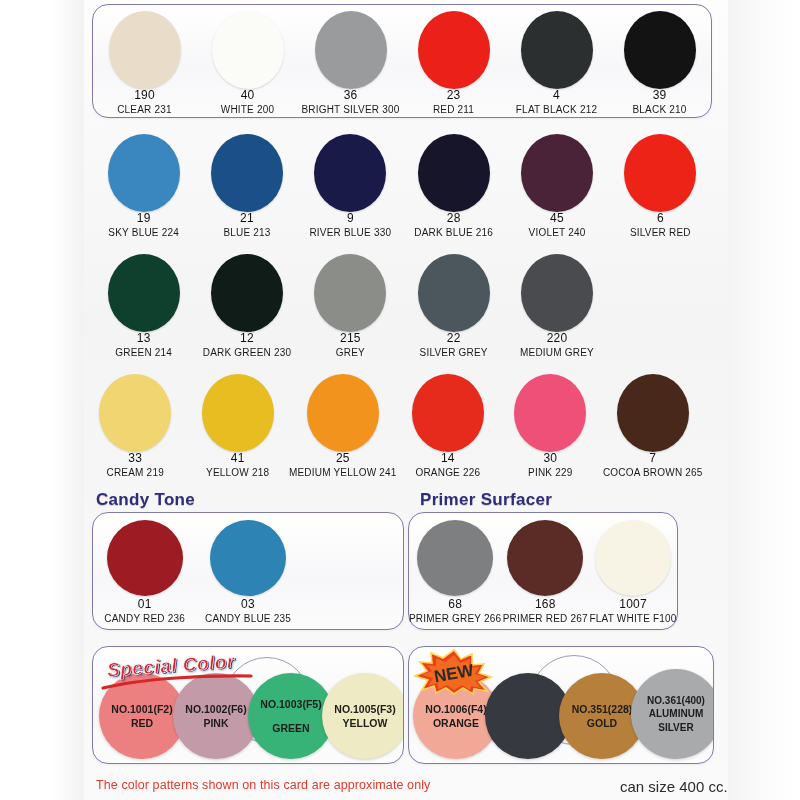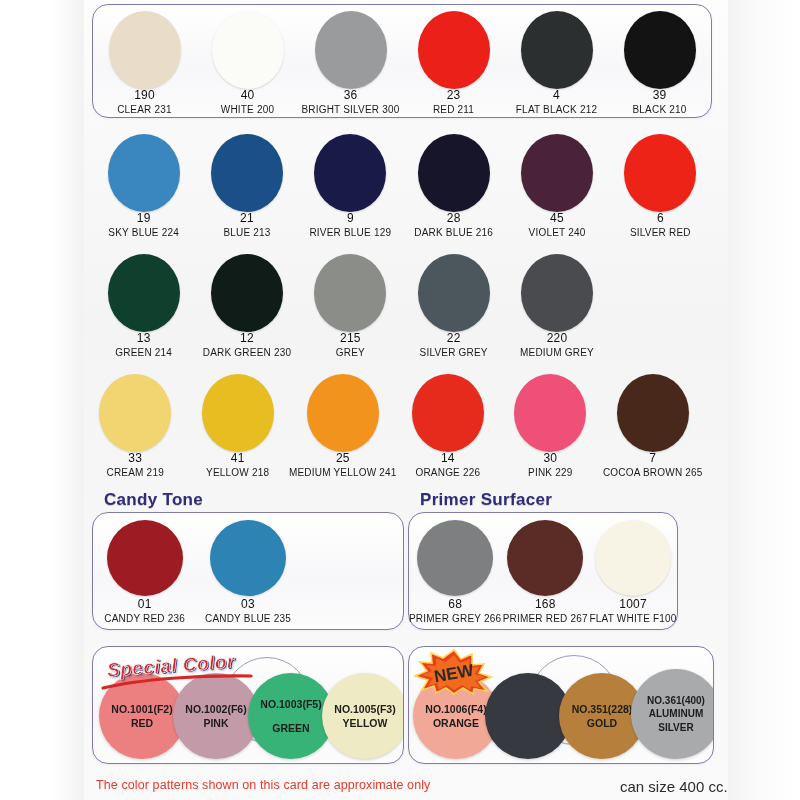--- a/index.html
+++ b/index.html
@@ -203,21 +203,21 @@
           </div>
         <div class="code">21</div>
         <div class="name">BLUE 213</div>
       </div>
 
       <div class="cell">
         <div class="dot-wrap">
           <div class="dot" style="background:#191a48"></div>
           </div>
         <div class="code">9</div>
-        <div class="name">RIVER BLUE 129</div>
+        <div class="name">RIVER BLUE 330</div>
       </div>
 
       <div class="cell">
         <div class="dot-wrap">
           <div class="dot" style="background:#16152a"></div>
           </div>
         <div class="code">28</div>
         <div class="name">DARK BLUE 216</div>
       </div>
 
@@ -334,21 +334,21 @@
         <div class="dot-wrap">
           <div class="dot" style="background:#47281a"></div>
           </div>
         <div class="code">7</div>
         <div class="name">COCOA BROWN 265</div>
       </div>
 
     </div>
   </div>
 
-  <div class="heading" style="left:104px; top:490px;">Candy Tone</div>
+  <div class="heading" style="left:96px; top:490px;">Candy Tone</div>
 
   <div class="panel" style="left:92px; top:512px; width:312px; height:118px;">
     <div class="row-grid grid3">
 
       <div class="cell">
         <div class="dot-wrap">
           <div class="dot circle" style="background:#9d1b22"></div>
           </div>
         <div class="code">01</div>
         <div class="name">CANDY RED 236</div>

